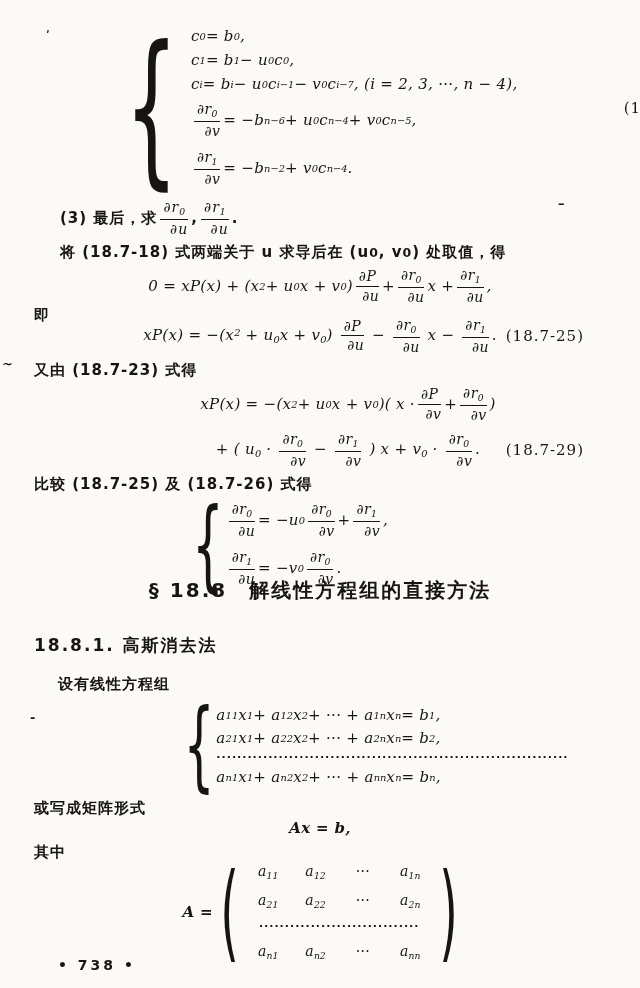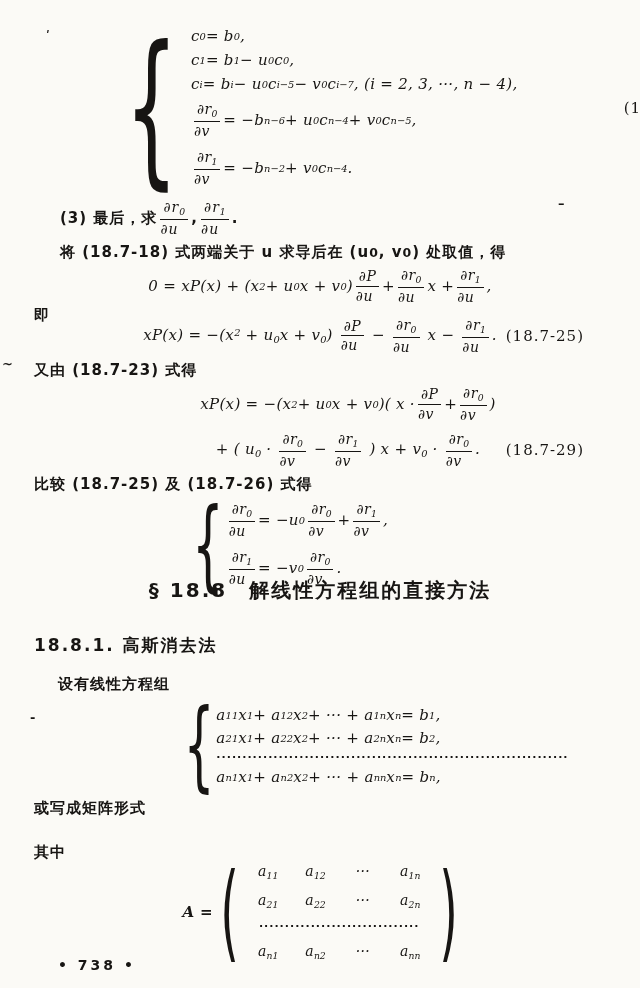--- a/index.html
+++ b/index.html
@@ -4,21 +4,21 @@
 <style>
   html,body{margin:0;padding:0;background:#d9d9d9;}
   .page{position:relative;width:640px;height:988px;background:#fbfaf6;color:#171513;
         font-family:"DejaVu Sans",sans-serif;font-size:15px;overflow:hidden;}
   .row{position:absolute;left:0;width:640px;display:flex;align-items:center;}
   .center{justify-content:center;}
   .cn{font-weight:bold;letter-spacing:1px;}
   .math{font-family:"DejaVu Serif","DejaVu Sans",serif;font-style:italic;font-weight:normal;letter-spacing:.3px;}
   .math sub,.frac sub{font-size:.66em;font-style:italic;vertical-align:-3px;letter-spacing:0;}
   .math sup,.frac sup{font-size:.66em;vertical-align:4px;letter-spacing:0;}
-  .frac{display:inline-flex;flex-direction:column;align-items:flex-start;vertical-align:middle;
+  .frac{display:inline-flex;flex-direction:column;align-items:flex-end;vertical-align:middle;
         line-height:1.15;margin:0 3px;font-size:14px;font-family:"DejaVu Serif","DejaVu Sans",serif;
         font-style:italic;font-weight:normal;}
   .frac .num{border-bottom:1.4px solid #171513;padding:0 3px 1px;}
   .frac .den{padding-top:1px;}
   .eqnum{position:absolute;right:56px;top:50%;transform:translateY(-50%);
          font-family:"DejaVu Serif",serif;font-style:normal;font-weight:normal;font-size:15px;letter-spacing:1px;}
   .sys{display:flex;align-items:center;}
   .brace{font-family:"DejaVu Sans",sans-serif;line-height:.85;transform:scaleX(.5);transform-origin:center;
          font-weight:normal;margin:0 -14px 0 -20px;}
   .syslines{display:flex;flex-direction:column;justify-content:center;}
@@ -45,21 +45,21 @@
   <span class="artifact" style="left:2px;top:356px">~</span>
   <span class="artifact" style="left:30px;top:710px">-</span>
   <span class="artifact" style="left:306px;top:580px">·</span>
 
   <div class="row" style="top:22px;height:172px;padding-left:118px">
     <div class="sys">
       <span class="brace" style="font-size:168px">{</span>
       <div class="syslines">
         <div class="sline math">c<sub>0</sub> = b<sub>0</sub>,</div>
         <div class="sline math">c<sub>1</sub> = b<sub>1</sub> − u<sub>0</sub>c<sub>0</sub>,</div>
-        <div class="sline math">c<sub>i</sub> = b<sub>i</sub> − u<sub>0</sub>c<sub>i−5</sub> − v<sub>0</sub>c<sub>i−7</sub>, (i = 2, 3, ···, n − 4),</div>
+        <div class="sline math">c<sub>i</sub> = b<sub>i</sub> − u<sub>0</sub>c<sub>i−1</sub> − v<sub>0</sub>c<sub>i−7</sub>, (i = 2, 3, ···, n − 4),</div>
         <div class="sline tall math"><span class="frac">
               <span class="num">∂r<sub>0</sub></span>
               <span class="den">∂v</span>
             </span> = −b<sub>n−6</sub> + u<sub>0</sub>c<sub>n−4</sub> + v<sub>0</sub>c<sub>n−5</sub>,</div>
         <div class="sline tall math"><span class="frac">
               <span class="num">∂r<sub>1</sub></span>
               <span class="den">∂v</span>
             </span> = −b<sub>n−2</sub> + v<sub>0</sub>c<sub>n−4</sub>.</div>
       </div>
     </div>
@@ -169,20 +169,21 @@
         <div class="sline math" style="min-height:23px">a<sub>21</sub>x<sub>1</sub> + a<sub>22</sub>x<sub>2</sub> + ··· + a<sub>2n</sub>x<sub>n</sub> = b<sub>2</sub>,</div>
         <div class="sline dotsline" style="min-height:16px">····································································</div>
         <div class="sline math" style="min-height:23px">a<sub>n1</sub>x<sub>1</sub> + a<sub>n2</sub>x<sub>2</sub> + ··· + a<sub>nn</sub>x<sub>n</sub> = b<sub>n</sub>,</div>
       </div>
     </div>
 
   </div>
 
   <div class="row cn" style="top:796px;height:24px;padding-left:34px">或写成矩阵形式</div>
 
+  <div class="row center math" style="top:816px;height:24px;font-weight:bold">Ax = b,</div>
 
   <div class="row cn" style="top:840px;height:24px;padding-left:34px">其中</div>
 
   <div class="row center" style="top:854px;height:116px">
     <span class="math" style="font-weight:bold;margin-right:8px">A =</span>
     <span class="paren">(</span>
     <div class="mgrid">
       <div class="mrow">
         <span class="mcell math">a<sub>11</sub></span>
         <span class="mcell math">a<sub>12</sub></span>

